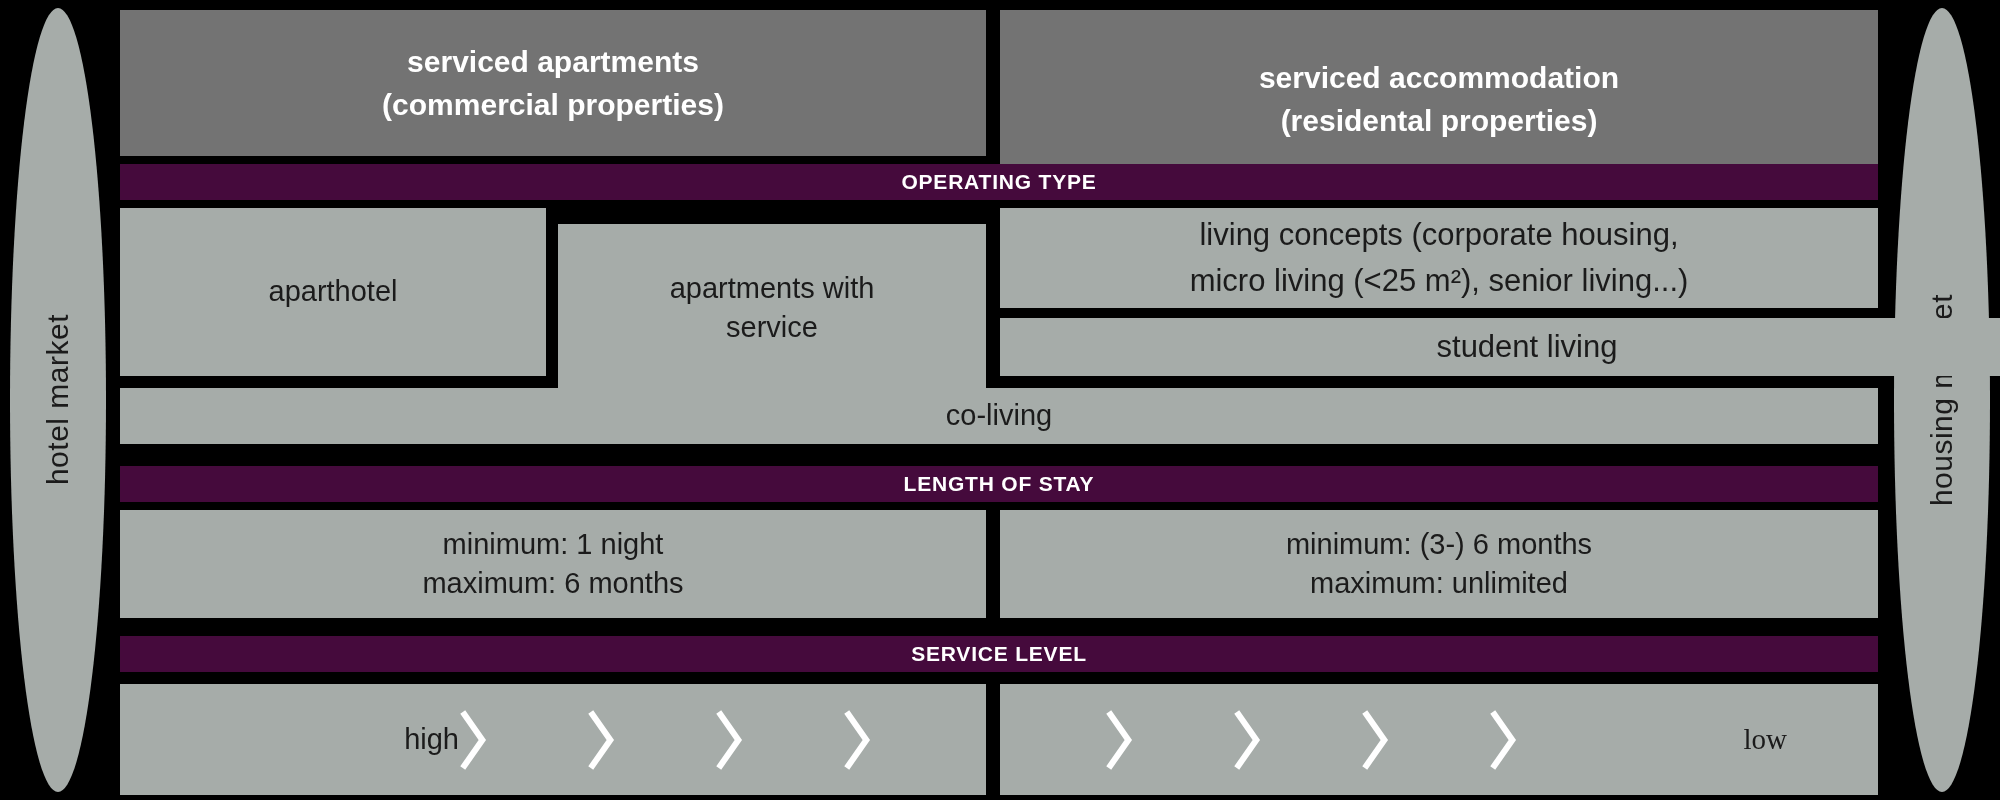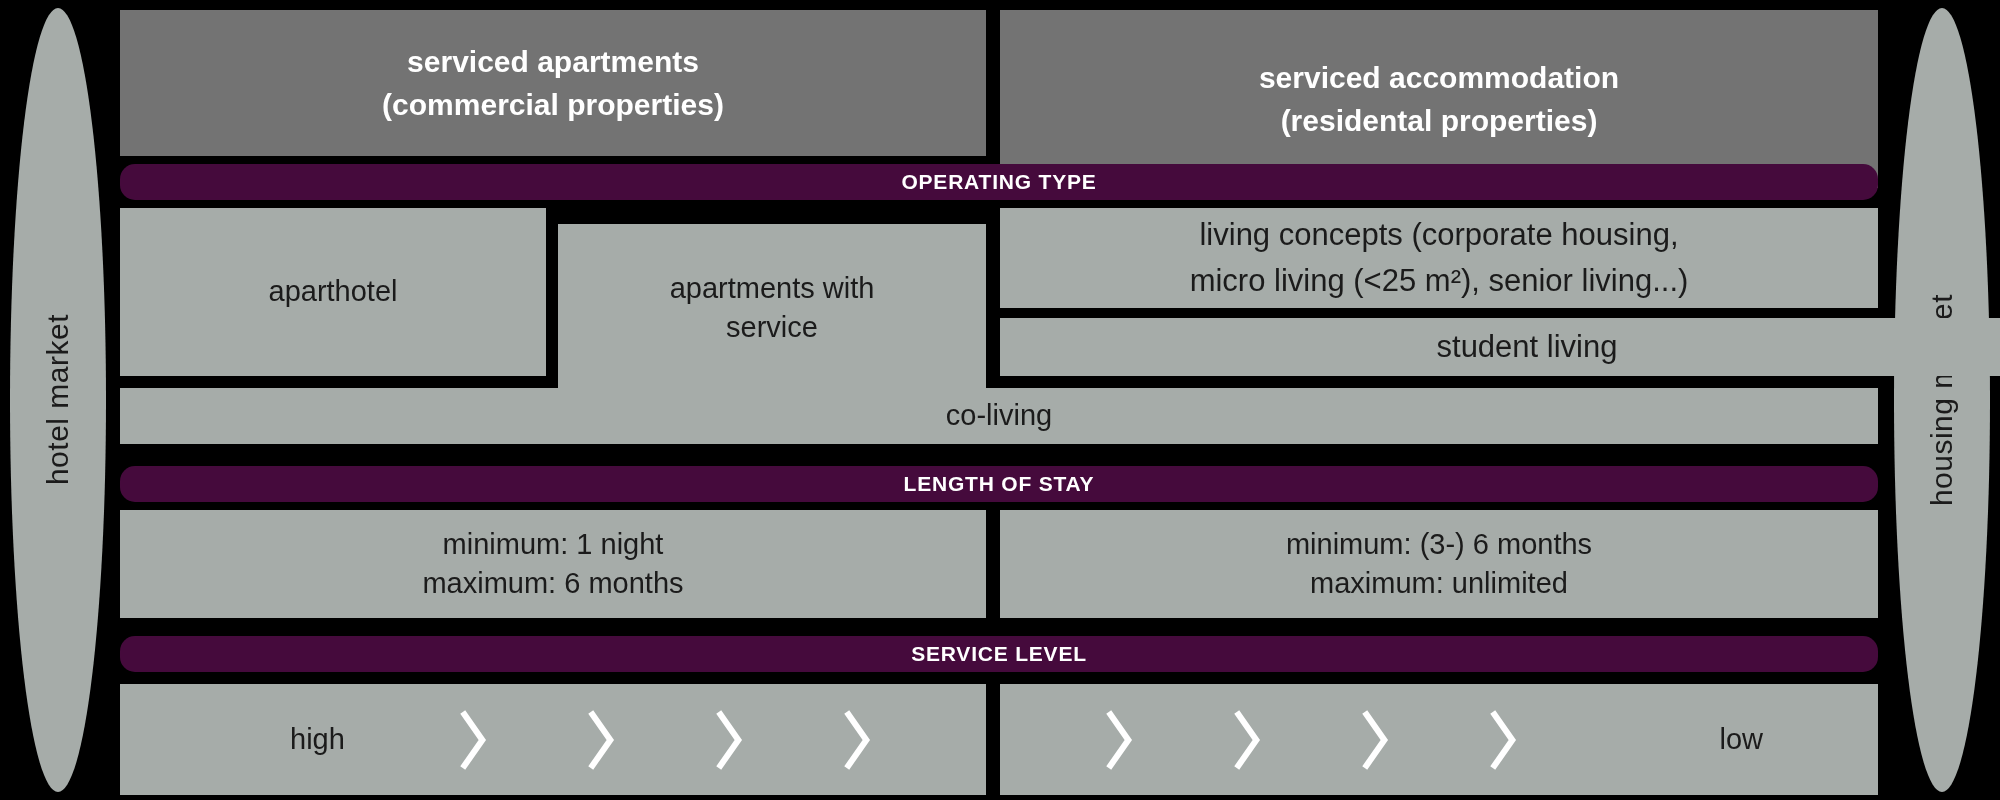--- a/index.html
+++ b/index.html
@@ -51,21 +51,20 @@
   
   .section-bar {
     background: #450a3c;
     color: #ffffff;
     display: flex;
     align-items: center;
     justify-content: center;
     font-size: 21px;
     font-weight: bold;
     letter-spacing: 0.8px;
-    border-radius: 15px;
   }
 
   
   .gray-box {
     background: #a6aca9;
     color: #1b1b1b;
     display: flex;
     flex-direction: column;
     align-items: center;
     justify-content: center;
@@ -76,22 +75,22 @@
 
   
   .svc-box {
     background: #a6aca9;
     color: #1b1b1b;
     display: flex;
     align-items: center;
     justify-content: space-between;
     font-size: 29px;
   }
-  .svc-left  { padding: 0 115px 0 170px; }
-  .svc-right { padding: 0 115px 0 105px; }
+  .svc-left  { padding: 0 115px 0 170px; justify-content: flex-end; }
+  .svc-right { padding: 0 91px 0 105px; font-family: Liberation Serif, serif; }
   .chevrons {
     display: flex;
     align-items: center;
     gap: 100px;
   }
   .chev {
     width: 28px;
     height: 66px;
     display: block;
   }

